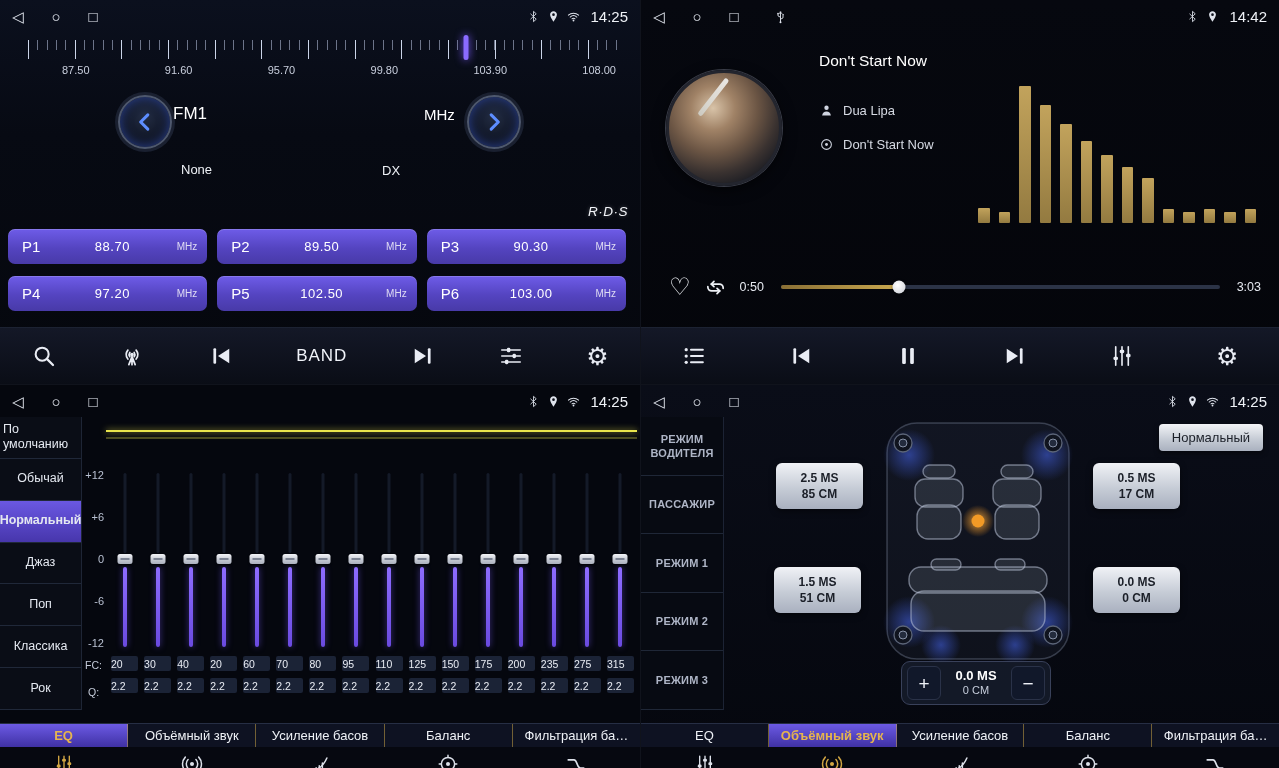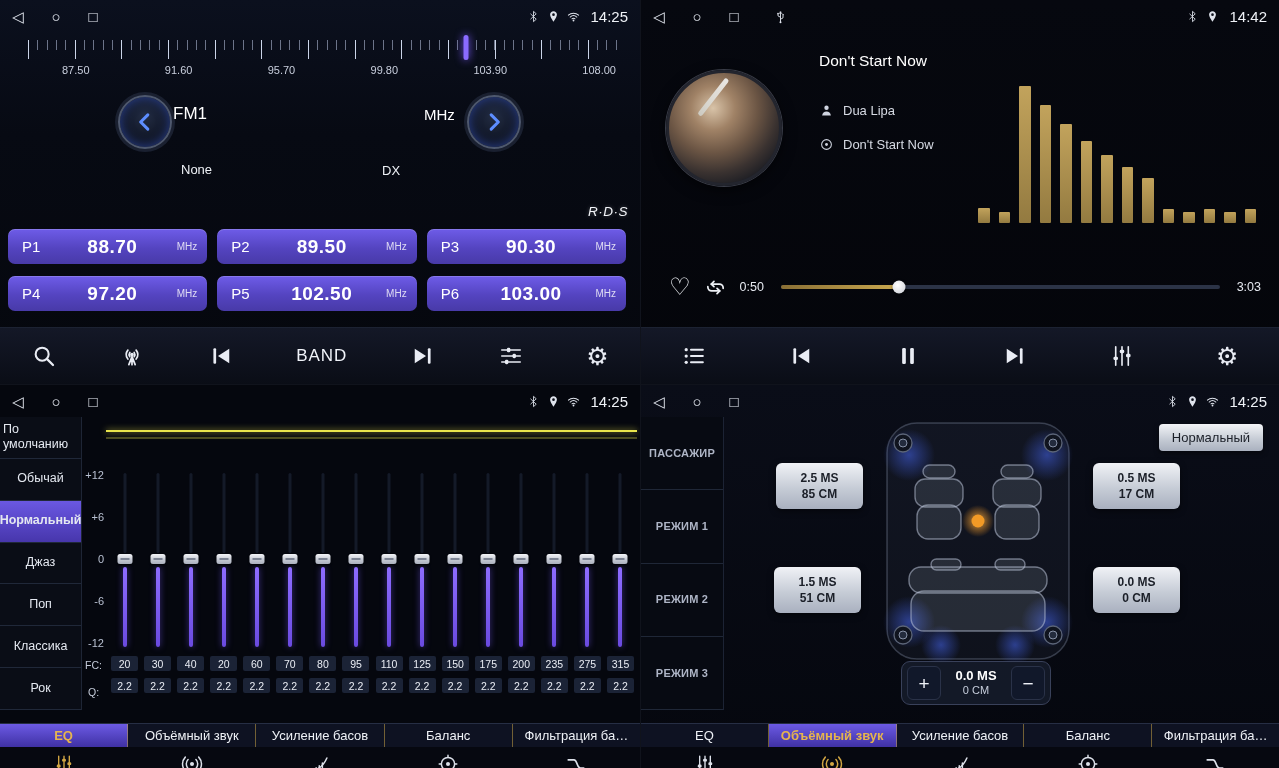--- a/index.html
+++ b/index.html
@@ -36,21 +36,21 @@
 .chev-r{left:467px;top:95px}
 .band-name{position:absolute;left:173px;top:104px;font-size:17px;color:#fff}
 .stereo-lab{position:absolute;left:181px;top:162px;font-size:13px;color:#eef1f6}
 .freq-big{position:absolute;left:232px;top:86px;width:190px;text-align:center;font-size:46px;font-weight:700;letter-spacing:1px;color:#fff}
 .unit-lab{position:absolute;left:424px;top:106px;font-size:15px;color:#fff}
 .dx-lab{position:absolute;left:382px;top:163px;font-size:13px;color:#eef1f6}
 .rds{position:absolute;right:12px;top:204px;font-style:italic;font-weight:400;font-size:13.5px;letter-spacing:.5px;color:#f3f5f9;text-shadow:0 0 4px rgba(255,255,255,.3)}
 .presets{position:absolute;left:8px;right:14px;top:229px;display:grid;grid-template-columns:1fr 1fr 1fr;gap:12px 10px}
 .preset{height:35px;border-radius:7px;background:linear-gradient(180deg,#6e5ce8 0%,#5444c0 55%,#483aa8 100%);display:flex;align-items:center;border:none;color:#fff;cursor:pointer;padding:0 10px 0 14px;box-shadow:inset 0 1px 0 rgba(255,255,255,.18)}
 .p-label{font-size:15px;width:30px;text-align:left}
-.p-freq{flex:1;text-align:center;font-size:19px;font-weight:700;letter-spacing:.5px}
+.p-freq{flex:1;text-align:center;font-size:13px;font-weight:400;letter-spacing:.5px}
 .p-unit{font-size:10px;opacity:.8;margin-left:4px}
 .toolbar{position:absolute;bottom:0;left:0;right:0;height:57px;background:linear-gradient(180deg,#141827 0%,#0a0d16 100%);display:flex;align-items:center;justify-content:space-around;border-top:1px solid #1c2232}
 .tbtn{background:none;border:none;color:#e9ecf4;cursor:pointer;display:flex;align-items:center;justify-content:center}
 .tbtn .ic{width:26px;height:26px}
 .band-btn{font-size:17px;letter-spacing:1px;color:#f0f3f9}
 .gear-btn{font-size:25px;line-height:1}
 
 
 .album{position:absolute;left:25px;top:70px;width:116px;height:116px;border-radius:50%;background:radial-gradient(circle at 40% 32%,#d8c3a8 0%,#a08266 22%,#6b5544 45%,#3a3230 65%,#191b22 82%);border:3px solid #23252e;box-shadow:0 0 0 1px #3a3d48,0 4px 14px rgba(0,0,0,.6)}
 .album::after{content:"";position:absolute;left:56px;top:6px;width:5px;height:46px;border-radius:3px;background:linear-gradient(180deg,#f4f4f2,#cfcfc8);transform:rotate(38deg);transform-origin:top center;opacity:.9}
@@ -89,21 +89,21 @@
 .curve1{position:absolute;left:24px;right:3px;top:13px;height:2px;background:#e8e44c;box-shadow:0 0 6px rgba(232,228,76,.8)}
 .curve2{position:absolute;left:24px;right:3px;top:20px;height:2px;background:rgba(232,228,76,.3)}
 .db-col{position:absolute;left:0;top:52px;height:180px;width:22px;display:flex;flex-direction:column;justify-content:space-between;align-items:flex-end;font-size:11px;color:#b9c1d2}
 .bands{position:absolute;left:26px;right:3px;top:54px;bottom:4px;display:flex}
 .band-col{flex:1;display:flex;flex-direction:column;align-items:center}
 .slider{position:relative;width:16px;height:176px;cursor:pointer}
 .slider::before{content:"";position:absolute;left:50%;transform:translateX(-50%);top:2px;height:calc(50% - 8px);width:3px;background:#141a28;border-radius:2px}
 .slider::after{content:"";position:absolute;left:50%;transform:translateX(-50%);bottom:0;height:calc(50% - 8px);width:4px;background:linear-gradient(180deg,#8d6cff,#6a4ae0);border-radius:2px;box-shadow:0 0 6px rgba(122,92,255,.5)}
 .handle{position:absolute;left:50%;top:50%;transform:translate(-50%,-50%);width:15px;height:10px;border-radius:2.5px;background:linear-gradient(180deg,#f4f5f8 0%,#c6cad4 55%,#aab0bd 100%);box-shadow:0 1px 2px rgba(0,0,0,.7);z-index:2}
 .handle::after{content:"";position:absolute;left:3px;right:3px;top:4px;height:1.5px;background:#7d8494}
-.chip{margin-top:9px;width:27px;text-align:center;font-size:10.5px;background:#1b2336;border-radius:2px;padding:1.5px 0;color:#e9ecf3}
+.chip{margin-top:9px;width:27px;font-size:10.5px;background:#1b2336;border-radius:2px;padding:1.5px 0;color:#e9ecf3}
 .chip.q{margin-top:7px}
 .side-lab{position:absolute;font-size:10.5px;color:#c4cbd9}
 .fc-lab{left:3px;top:242px}
 .q-lab{left:6px;top:269px}
 
 
 .sur-side{position:absolute;left:0;top:32px;bottom:58px;width:83px;display:flex;flex-direction:column;border-right:1px solid #1c2334;background:#070a12}
 .sur-mode{flex:1;display:flex;align-items:center;justify-content:center;text-align:center;font-size:11px;font-weight:700;color:#aeb5c6;border-bottom:1px solid #1f2737;padding:2px 4px;cursor:pointer;line-height:1.3;letter-spacing:.2px}
 .sur-mode.active{color:#fff}
 .sur-main{position:absolute;left:83px;right:0;top:32px;bottom:58px}
@@ -745,20 +745,21 @@
         <svg class="ic">
             <use href="#i-wifi"></use>
           </svg>
         <span class="time">14:25</span>
       </div>
     </header>
 
     <aside class="sur-side">
 
 
+        <div class="sur-mode">РЕЖИМ ВОДИТЕЛЯ</div>
 
         <div class="sur-mode">ПАССАЖИР</div>
 
         <div class="sur-mode">РЕЖИМ 1</div>
 
         <div class="sur-mode">РЕЖИМ 2</div>
 
         <div class="sur-mode">РЕЖИМ 3</div>
 
     </aside>

